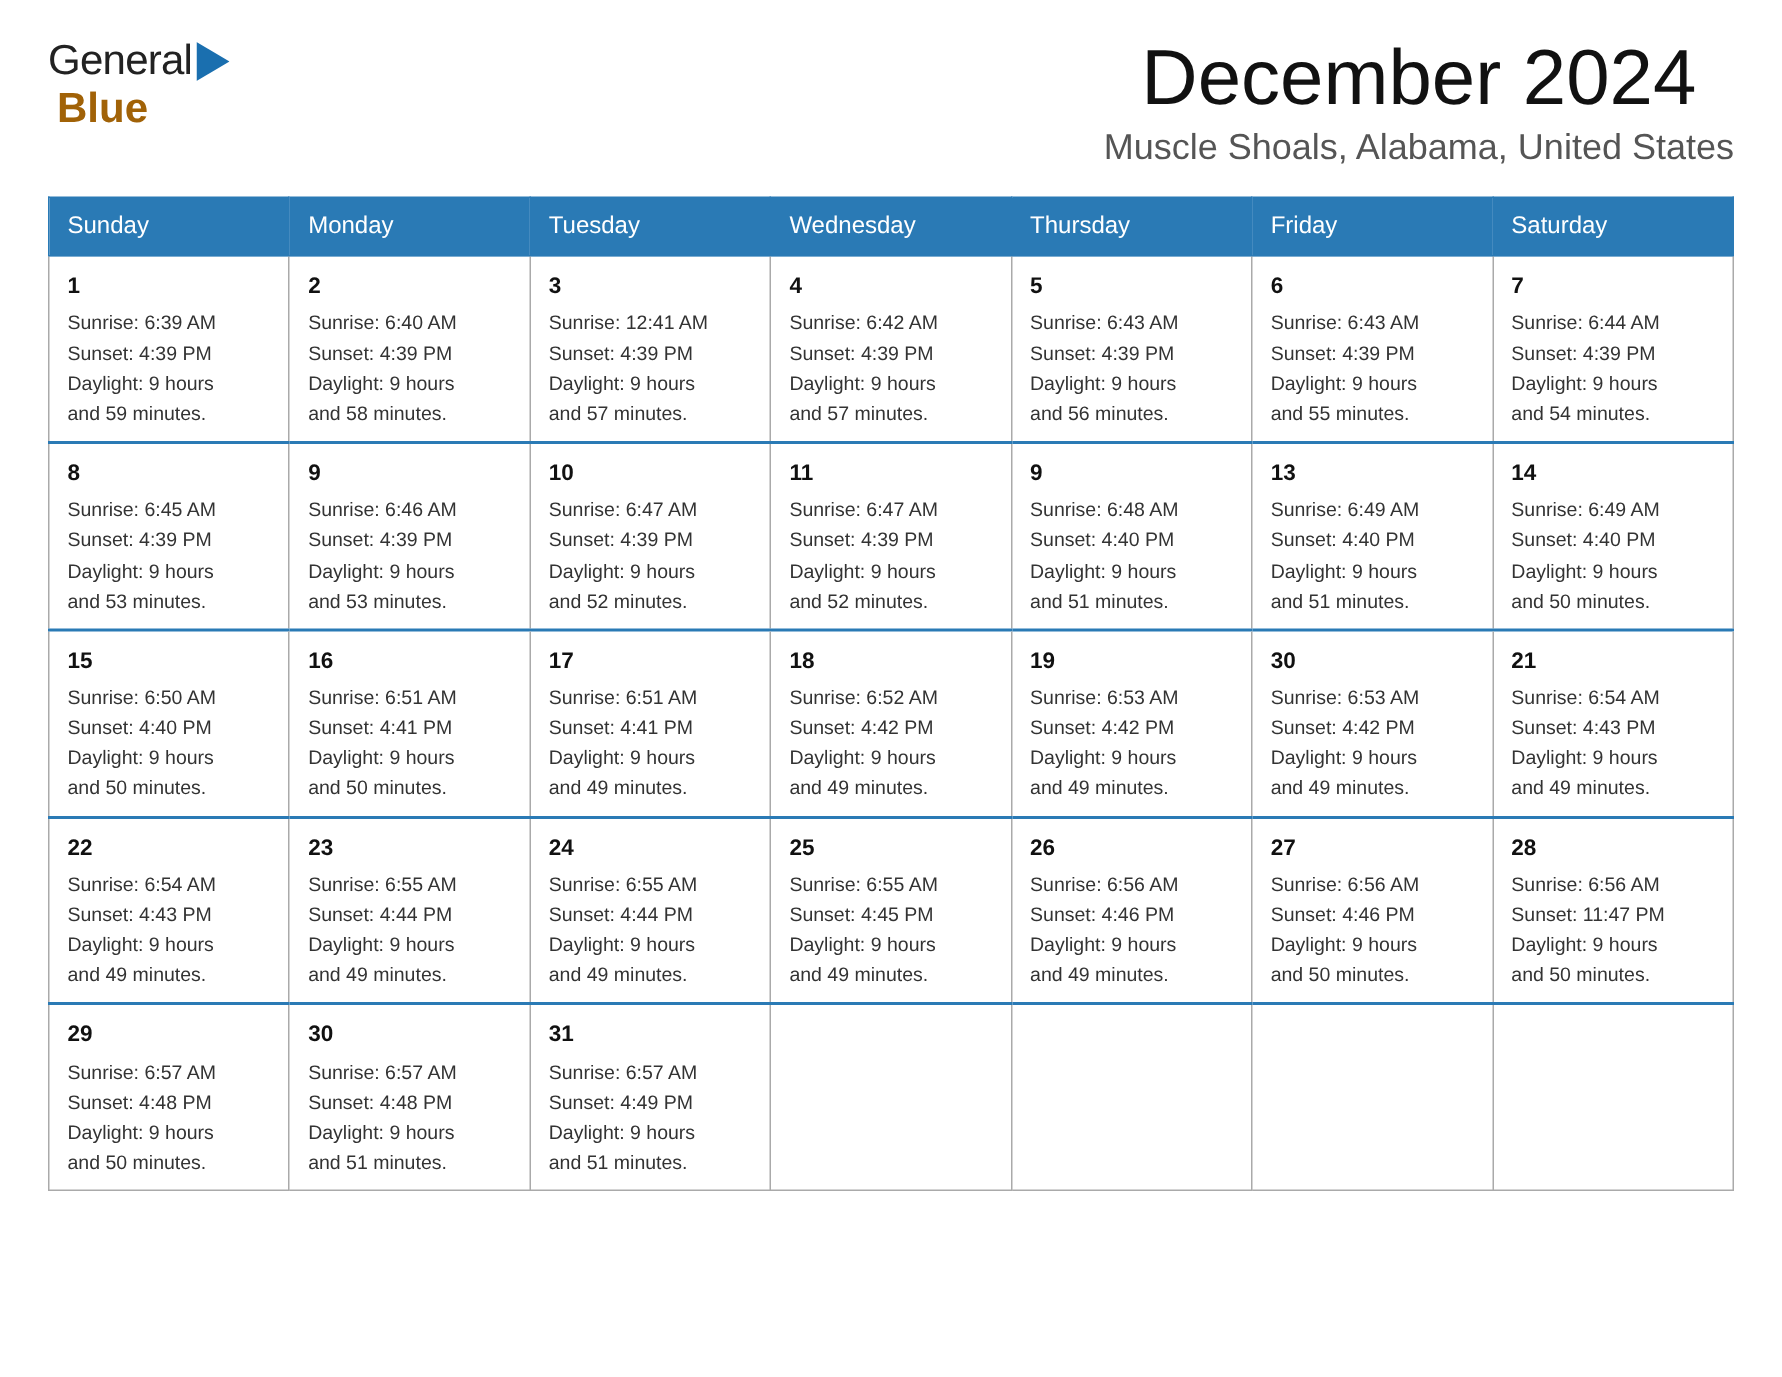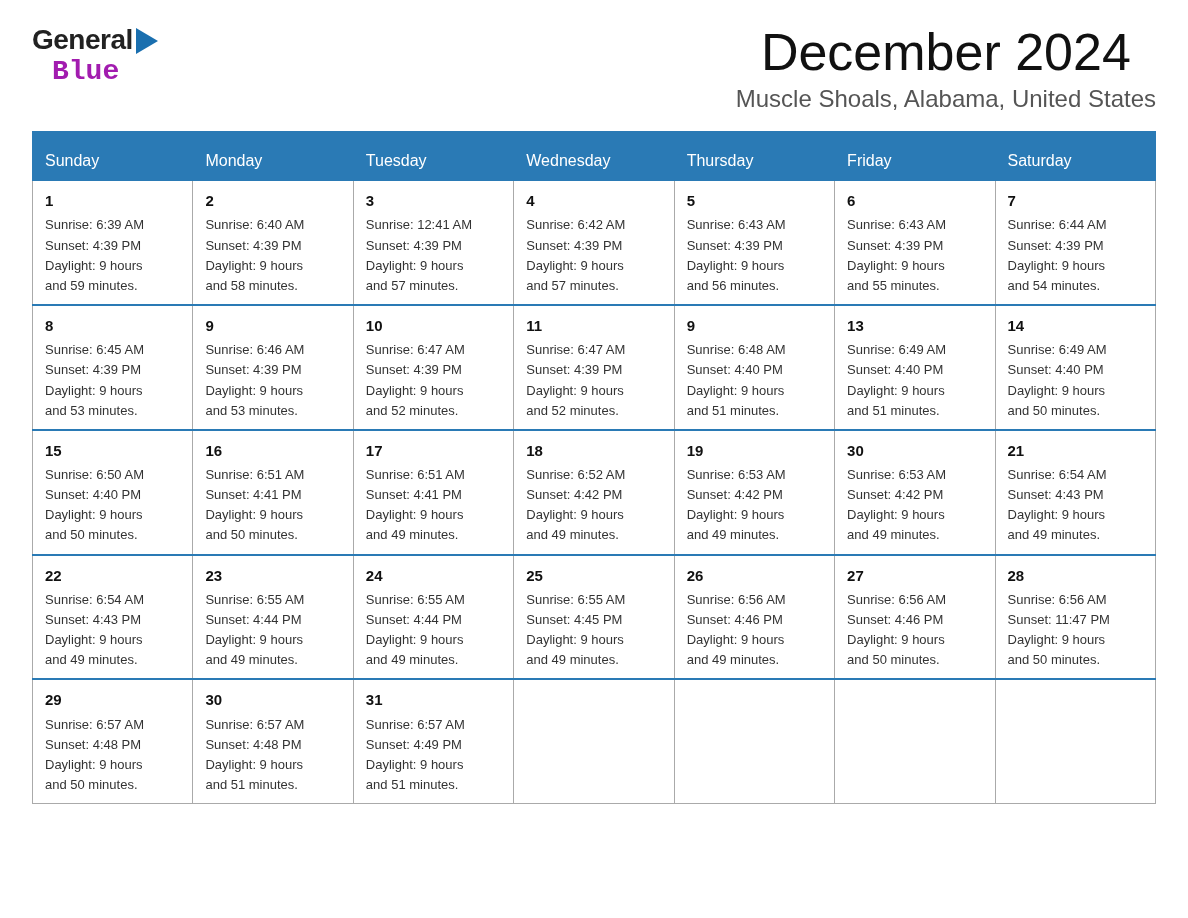--- a/index.html
+++ b/index.html
@@ -12,39 +12,38 @@
       min-height: 918px;
     }
     .header-row {
       display: flex;
       align-items: flex-start;
       justify-content: space-between;
       margin-bottom: 18px;
     }
     .logo-text-general {
       font-size: 28px;
-      font-weight: bold;
+      font-weight: normal;
       color: #222;
       letter-spacing: -0.5px;
     }
     .logo-wrapper {
       display: flex;
       flex-direction: column;
       align-items: flex-start;
     }
     .logo-line1 {
       display: flex;
       align-items: center;
     }
     .logo-line2 {
       font-size: 28px;
       font-weight: bold;
-      color: #a21caf;
-      margin-left: 20px;
-      font-family: Liberation Mono, monospace;
+      color: #a16207;
+      margin-left: 6px;
     }
     .title-block {
       text-align: center;
     }
     .month-year {
       font-size: 52px;
       font-weight: normal;
       color: #111;
       line-height: 1.1;
     }
@@ -56,21 +55,21 @@
     .calendar-table {
       width: 100%;
       border-collapse: collapse;
       table-layout: fixed;
     }
     .calendar-table th {
       background-color: #2a7ab5;
       color: #fff;
       font-size: 16px;
       font-weight: normal;
-      padding: 20px 10px 10px 12px;
+      padding: 10px 10px 10px 12px;
       text-align: left;
       border: 1px solid #2a7ab5;
     }
     .calendar-table td {
       vertical-align: top;
       padding: 8px 10px 8px 12px;
       border: 1px solid #aaa;
       font-size: 13px;
       line-height: 1.55;
       height: 100px;

